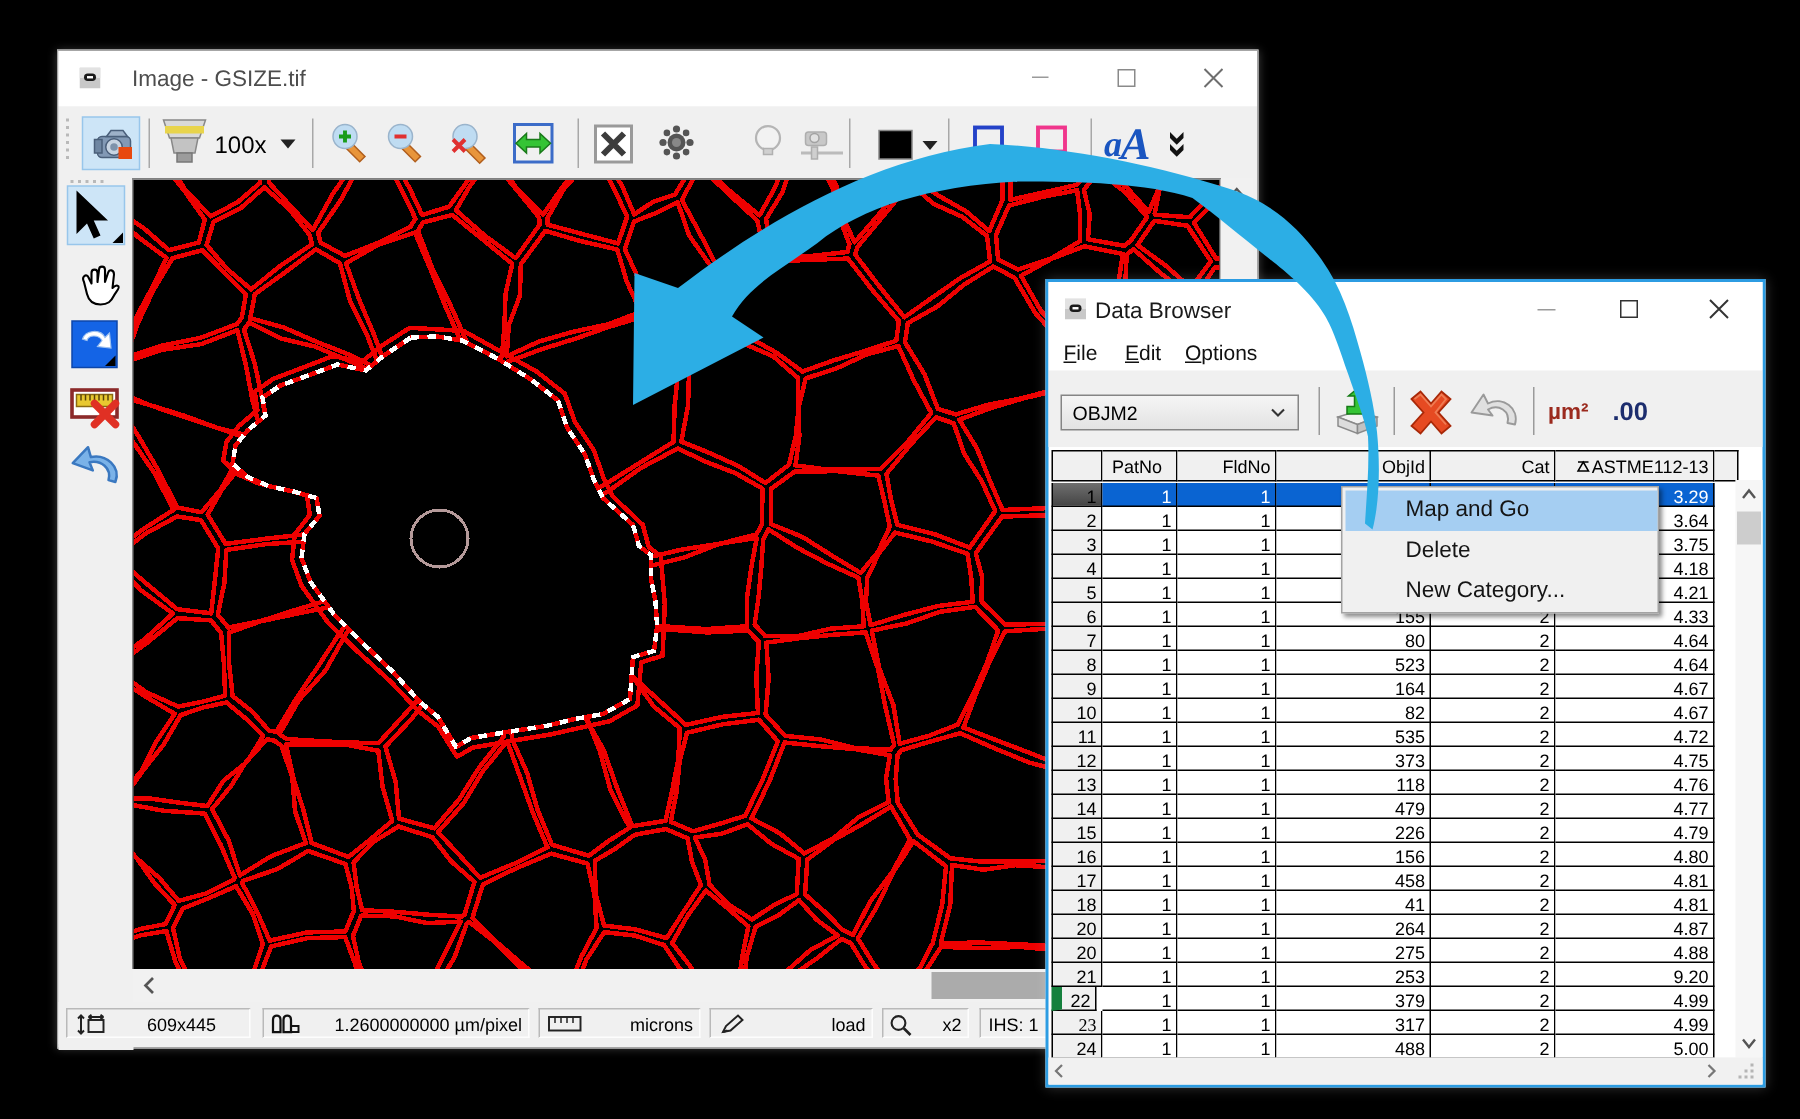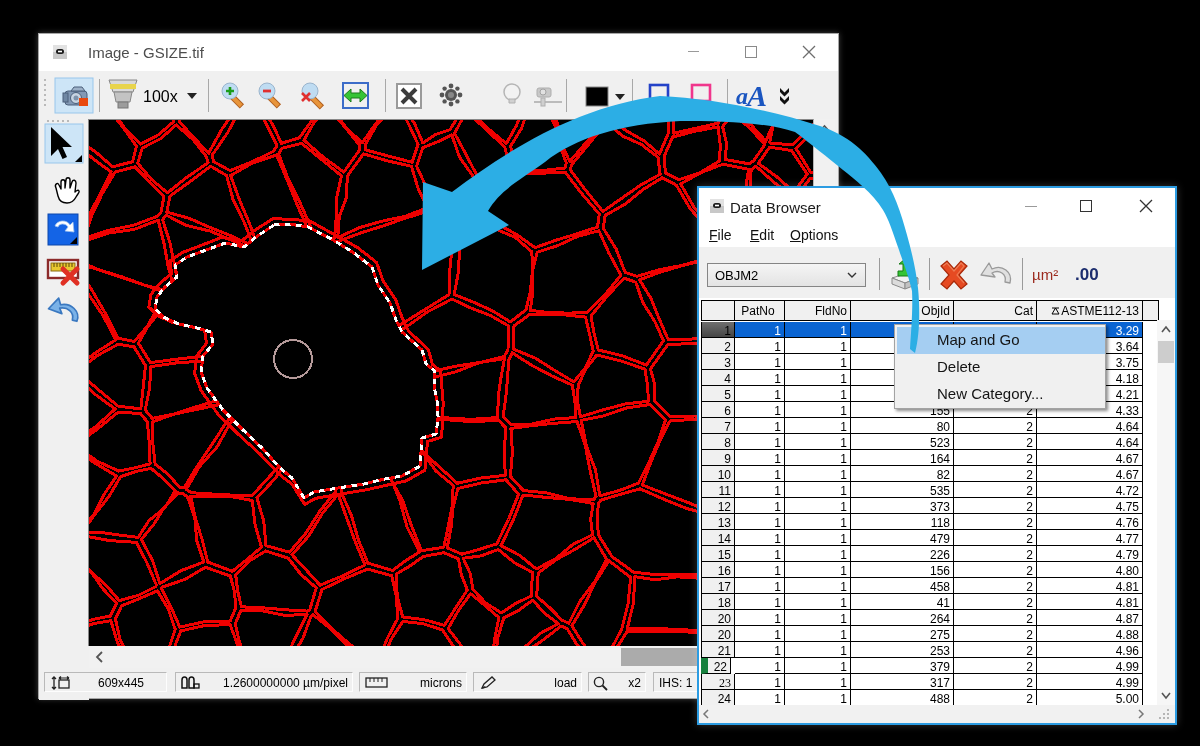--- a/index.html
+++ b/index.html
@@ -402,21 +402,21 @@
     <svg class="abs" style="left:239px;top:13px" width="32" height="30">
       <path d="M3 6 L9 1 L16 9 L23 1 L29 6 L21 15 L29 24 L23 29 L16 21 L9 29 L3 24 L11 15 Z" fill="#e64a22" stroke="#a82808" stroke-width="1.2"></path>
       <path d="M5 6 L9 3 L16 11 L23 3 L26 6 L19 15 L26 23" fill="none" stroke="#f08860" stroke-width="1.2" opacity="0.8"></path>
     </svg>
     <svg class="abs" style="left:281px;top:15px" width="34" height="26">
       <g transform="scale(-1,1) translate(-34,0)">
       <path d="M4 21 C1 10 12 2 22 7 L25 1 L33 13 L19 15 L22 11 C15 7 7 12 9 20 Z" fill="#e0e0e0" stroke="#9a9a9a" stroke-width="1.3" stroke-linejoin="round"></path>
       </g>
     </svg>
     <div class="tsep" style="left:323px"></div>
-    <div class="abs" style="left:333px;top:19px;font-weight:normal;font-size:15px;color:#9b2a1e">µm²</div>
+    <div class="abs" style="left:333px;top:19px;font-weight:bold;font-size:15px;color:#9b2a1e">µm²</div>
     <div class="abs" style="left:376px;top:18px;font-weight:bold;font-size:17px;color:#1c2d6e">.00</div>
   </div>
   <div id="dbtable" class="abs">
 <div class="hc" style="left:0px;top:0;width:34px;border-left:1px solid #000;"></div>
 <div class="hc" style="left:34px;top:0;width:50px;text-align:center;">PatNo</div>
 <div class="hc" style="left:84px;top:0;width:66px;">FldNo</div>
 <div class="hc" style="left:150px;top:0;width:103px;">ObjId</div>
 <div class="hc" style="left:253px;top:0;width:83px;">Cat</div>
 <div class="hc" style="left:336px;top:0;width:106px;"><svg width="9" height="8" style="margin-right:1px">
           <path d="M4.5 1 L8 7 L1 7 Z" fill="none" stroke="#000"></path>
@@ -541,21 +541,21 @@
 <div class="rc" style="left:34px;top:326px;width:50px;">1</div>
 <div class="rc" style="left:84px;top:326px;width:66px;">1</div>
 <div class="rc" style="left:150px;top:326px;width:103px;">275</div>
 <div class="rc" style="left:253px;top:326px;width:83px;">2</div>
 <div class="rc" style="left:336px;top:326px;width:106px;">4.88</div>
 <div class="rc rn" style="left:0px;top:342px;width:34px;border-left:1px solid #000;">21</div>
 <div class="rc" style="left:34px;top:342px;width:50px;">1</div>
 <div class="rc" style="left:84px;top:342px;width:66px;">1</div>
 <div class="rc" style="left:150px;top:342px;width:103px;">253</div>
 <div class="rc" style="left:253px;top:342px;width:83px;">2</div>
-<div class="rc" style="left:336px;top:342px;width:106px;">4.96</div>
+<div class="rc" style="left:336px;top:342px;width:106px;">9.20</div>
 <div class="rc rn" style="left:0px;top:358px;width:30px;border-left:7px solid #15803d;">22</div>
 <div class="rc" style="left:34px;top:358px;width:50px;">1</div>
 <div class="rc" style="left:84px;top:358px;width:66px;">1</div>
 <div class="rc" style="left:150px;top:358px;width:103px;">379</div>
 <div class="rc" style="left:253px;top:358px;width:83px;">2</div>
 <div class="rc" style="left:336px;top:358px;width:106px;">4.99</div>
 <div class="rc rn" style="left:0px;top:374px;width:34px;border-left:1px solid #000;font-family:Liberation Serif, serif;">23</div>
 <div class="rc" style="left:34px;top:374px;width:50px;">1</div>
 <div class="rc" style="left:84px;top:374px;width:66px;">1</div>
 <div class="rc" style="left:150px;top:374px;width:103px;">317</div>

